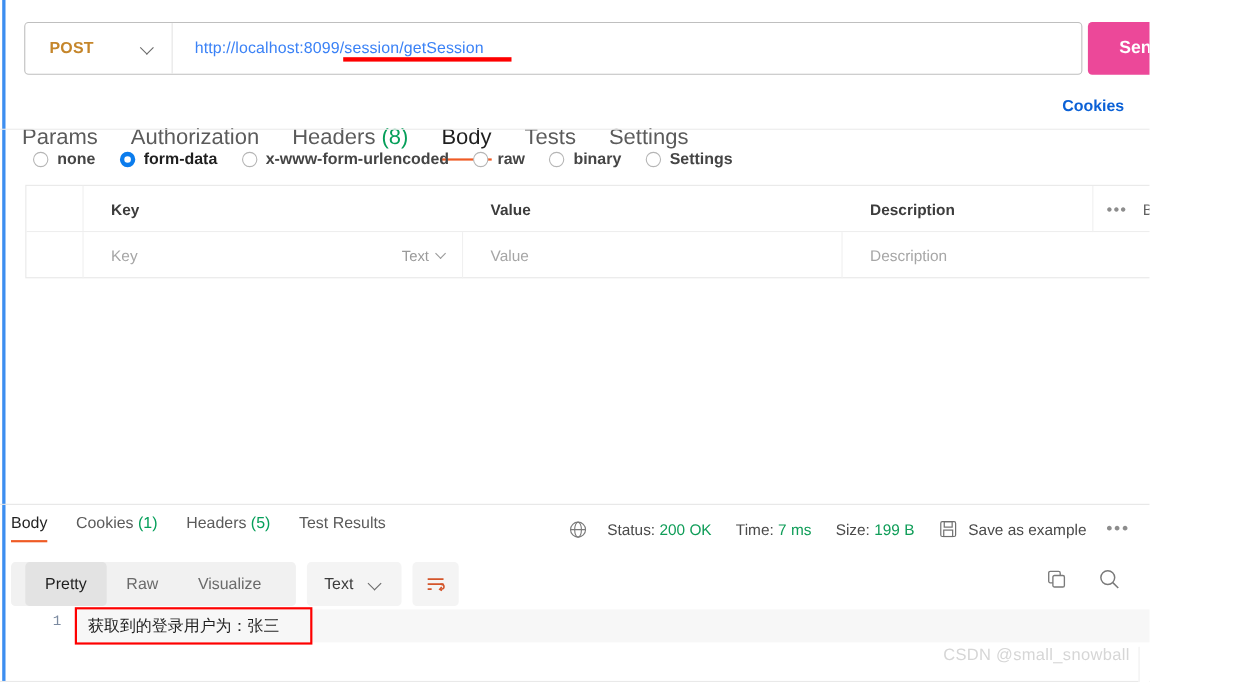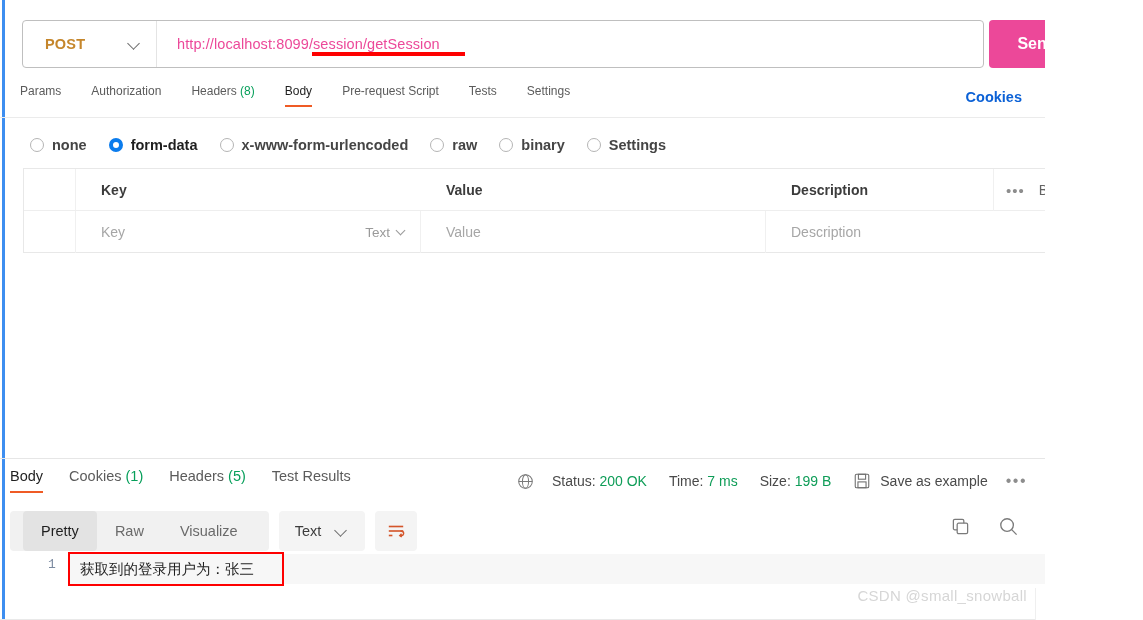--- a/index.html
+++ b/index.html
@@ -48,21 +48,21 @@
     content: ""; position: absolute; left: 1px; top: 2px;
     width: 8px; height: 8px;
     border-right: 1.6px solid #6b6b6b; border-bottom: 1.6px solid #6b6b6b;
     transform: rotate(45deg);
   }
   .url-input-wrap {
     flex: 1; height: 46px; display: flex; align-items: center;
     padding-left: 20px; position: relative;
   }
   .url-text {
-    font-size: 14.5px; color: #ec4899; letter-spacing: .1px;
+    font-size: 14.5px; color: #3b82f6; letter-spacing: .1px;
     font-family: "Liberation Sans", sans-serif;
     white-space: nowrap;
   }
   .url-underline {
     position: absolute; left: 155px; top: 31px;
     width: 153px; height: 3.5px; background: #fe0000;
   }
 
   
   .send-btn {
@@ -80,23 +80,23 @@
   .send-caret { width: 36px; display: flex; align-items: center; justify-content: center; }
   .send-caret .chev::before { border-color: #ffffff; }
 
   
   .req-tabs {
     position: absolute; left: 20px; top: 84px;
     width: 1100px; height: 33px;
     display: flex; align-items: flex-start;
   }
   .req-tab {
-    font-size: 12px; color: #5b5b5b;
+    font-size: 20px; color: #5b5b5b;
     padding: 0 0 9px 0; margin-right: 30px;
-    position: relative; cursor: pointer; white-space: nowrap;
+    position: relative; cursor: pointer; white-space: nowrap; margin-top: 30px;
   }
   .req-tab.active { color: #1f1f1f; }
   .req-tab.active::after {
     content: ""; position: absolute; left: 0; right: 0; bottom: 0;
     height: 2px; background: #ef5b25;
   }
   .badge-green { color: #069f5a; }
   .cookies-link {
     position: absolute; right: 23px; top: 89px;
     font-size: 14.5px; font-weight: bold; color: #0b61d6; cursor: pointer;
@@ -296,21 +296,20 @@
     <span class="send-caret">
       <span class="chev"></span>
     </span>
   </div>
 
   <div class="req-tabs">
     <div class="req-tab"><span>Params</span></div>
     <div class="req-tab"><span>Authorization</span></div>
     <div class="req-tab"><span>Headers</span>&nbsp;<span class="badge-green">(8)</span></div>
     <div class="req-tab active"><span>Body</span></div>
-    <div class="req-tab"><span>Pre-request Script</span></div>
     <div class="req-tab"><span>Tests</span></div>
     <div class="req-tab"><span>Settings</span></div>
   </div>
   <div class="cookies-link">Cookies</div>
   <div class="tabs-divider"></div>
 
   <div class="radios">
     <label class="radio-item">
       <span class="radio-circle"></span>
       <span class="radio-label">none</span>

